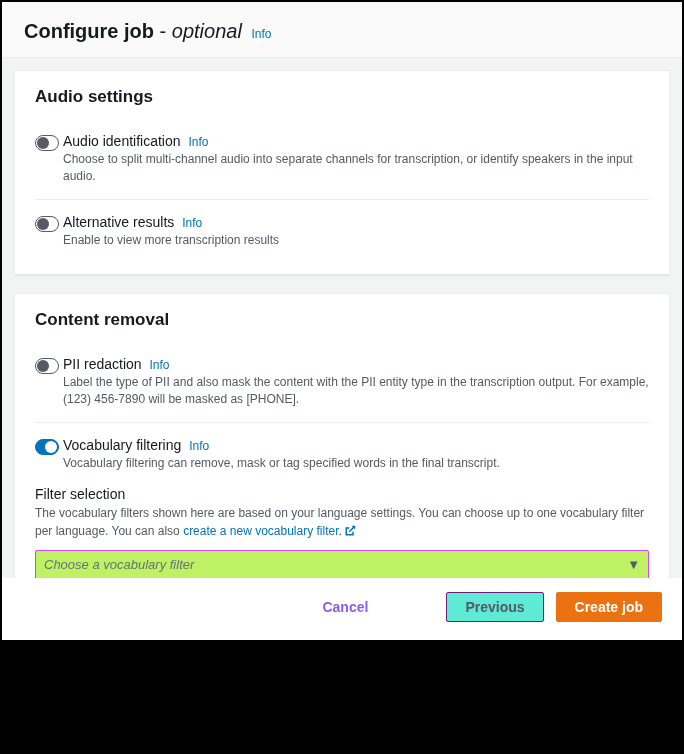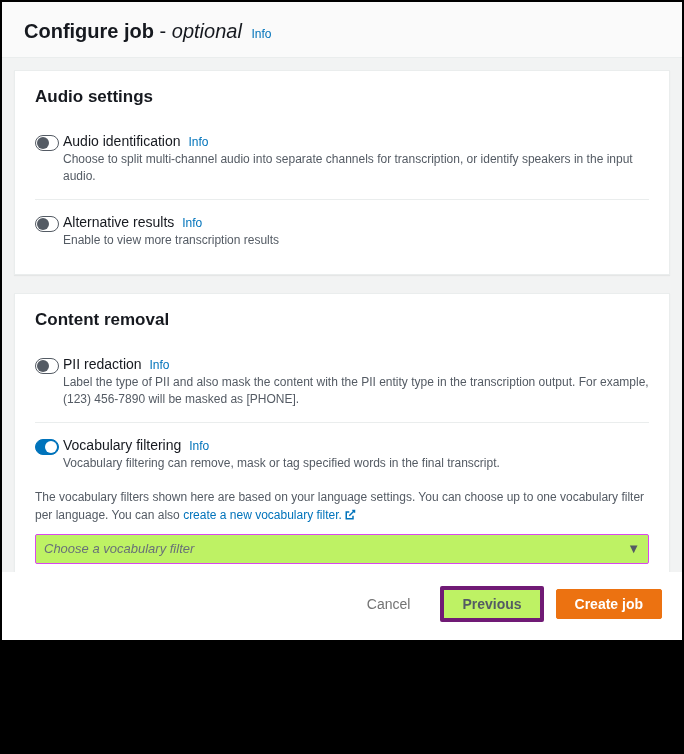--- a/index.html
+++ b/index.html
@@ -174,27 +174,28 @@
     font-size: 14px;
     padding: 6px 18px;
     border-radius: 2px;
     cursor: pointer;
     font-weight: 700;
     border: 1px solid transparent;
   }
   .btn-link {
     background: transparent;
     border: none;
-    color: #737373;
-    font-weight: 400;
+    color: #8b5cf6;
+    font-weight: 700;
   }
   .btn-normal {
-    background: #bef264;
-    border: 4px solid #701a75;
-    color: #545b64;
+    background: #5eead4;
+    border: 1px solid #701a75;
+    color: #545b64;
+    margin-left: 48px;
   }
   .btn-primary {
     background: #ec7211;
     border: 1px solid #ec7211;
     color: #fff;
   }
 </style>
 </head>
 <body>
 
@@ -270,20 +271,21 @@
           <div class="setting-text">
             <div class="setting-title">
               <span>Vocabulary filtering</span>
               <a class="info-link">Info</a>
             </div>
             <div class="setting-desc">Vocabulary filtering can remove, mask or tag specified words in the final transcript.</div>
           </div>
         </div>
 
         <div class="sub-block">
+          <div class="sub-label">Filter selection</div>
           <div class="sub-desc">
             <span>The vocabulary filters shown here are based on your language settings. You can choose up to one vocabulary filter per language. You can also </span><a class="inline-link"><span>create a new vocabulary filter.</span><span class="ext-icon"><svg width="12" height="12" viewBox="0 0 16 16" fill="none" stroke="#0073bb" stroke-width="2">
                     <path d="M11 2h3v3"></path>
                     <path d="M14 2L7 9"></path>
                     <path d="M12 9v4H3V4h4"></path>
                   </svg></span></a>
           </div>
           <div class="select">
             <span>Choose a vocabulary filter</span>
             <span class="caret">▼</span>

